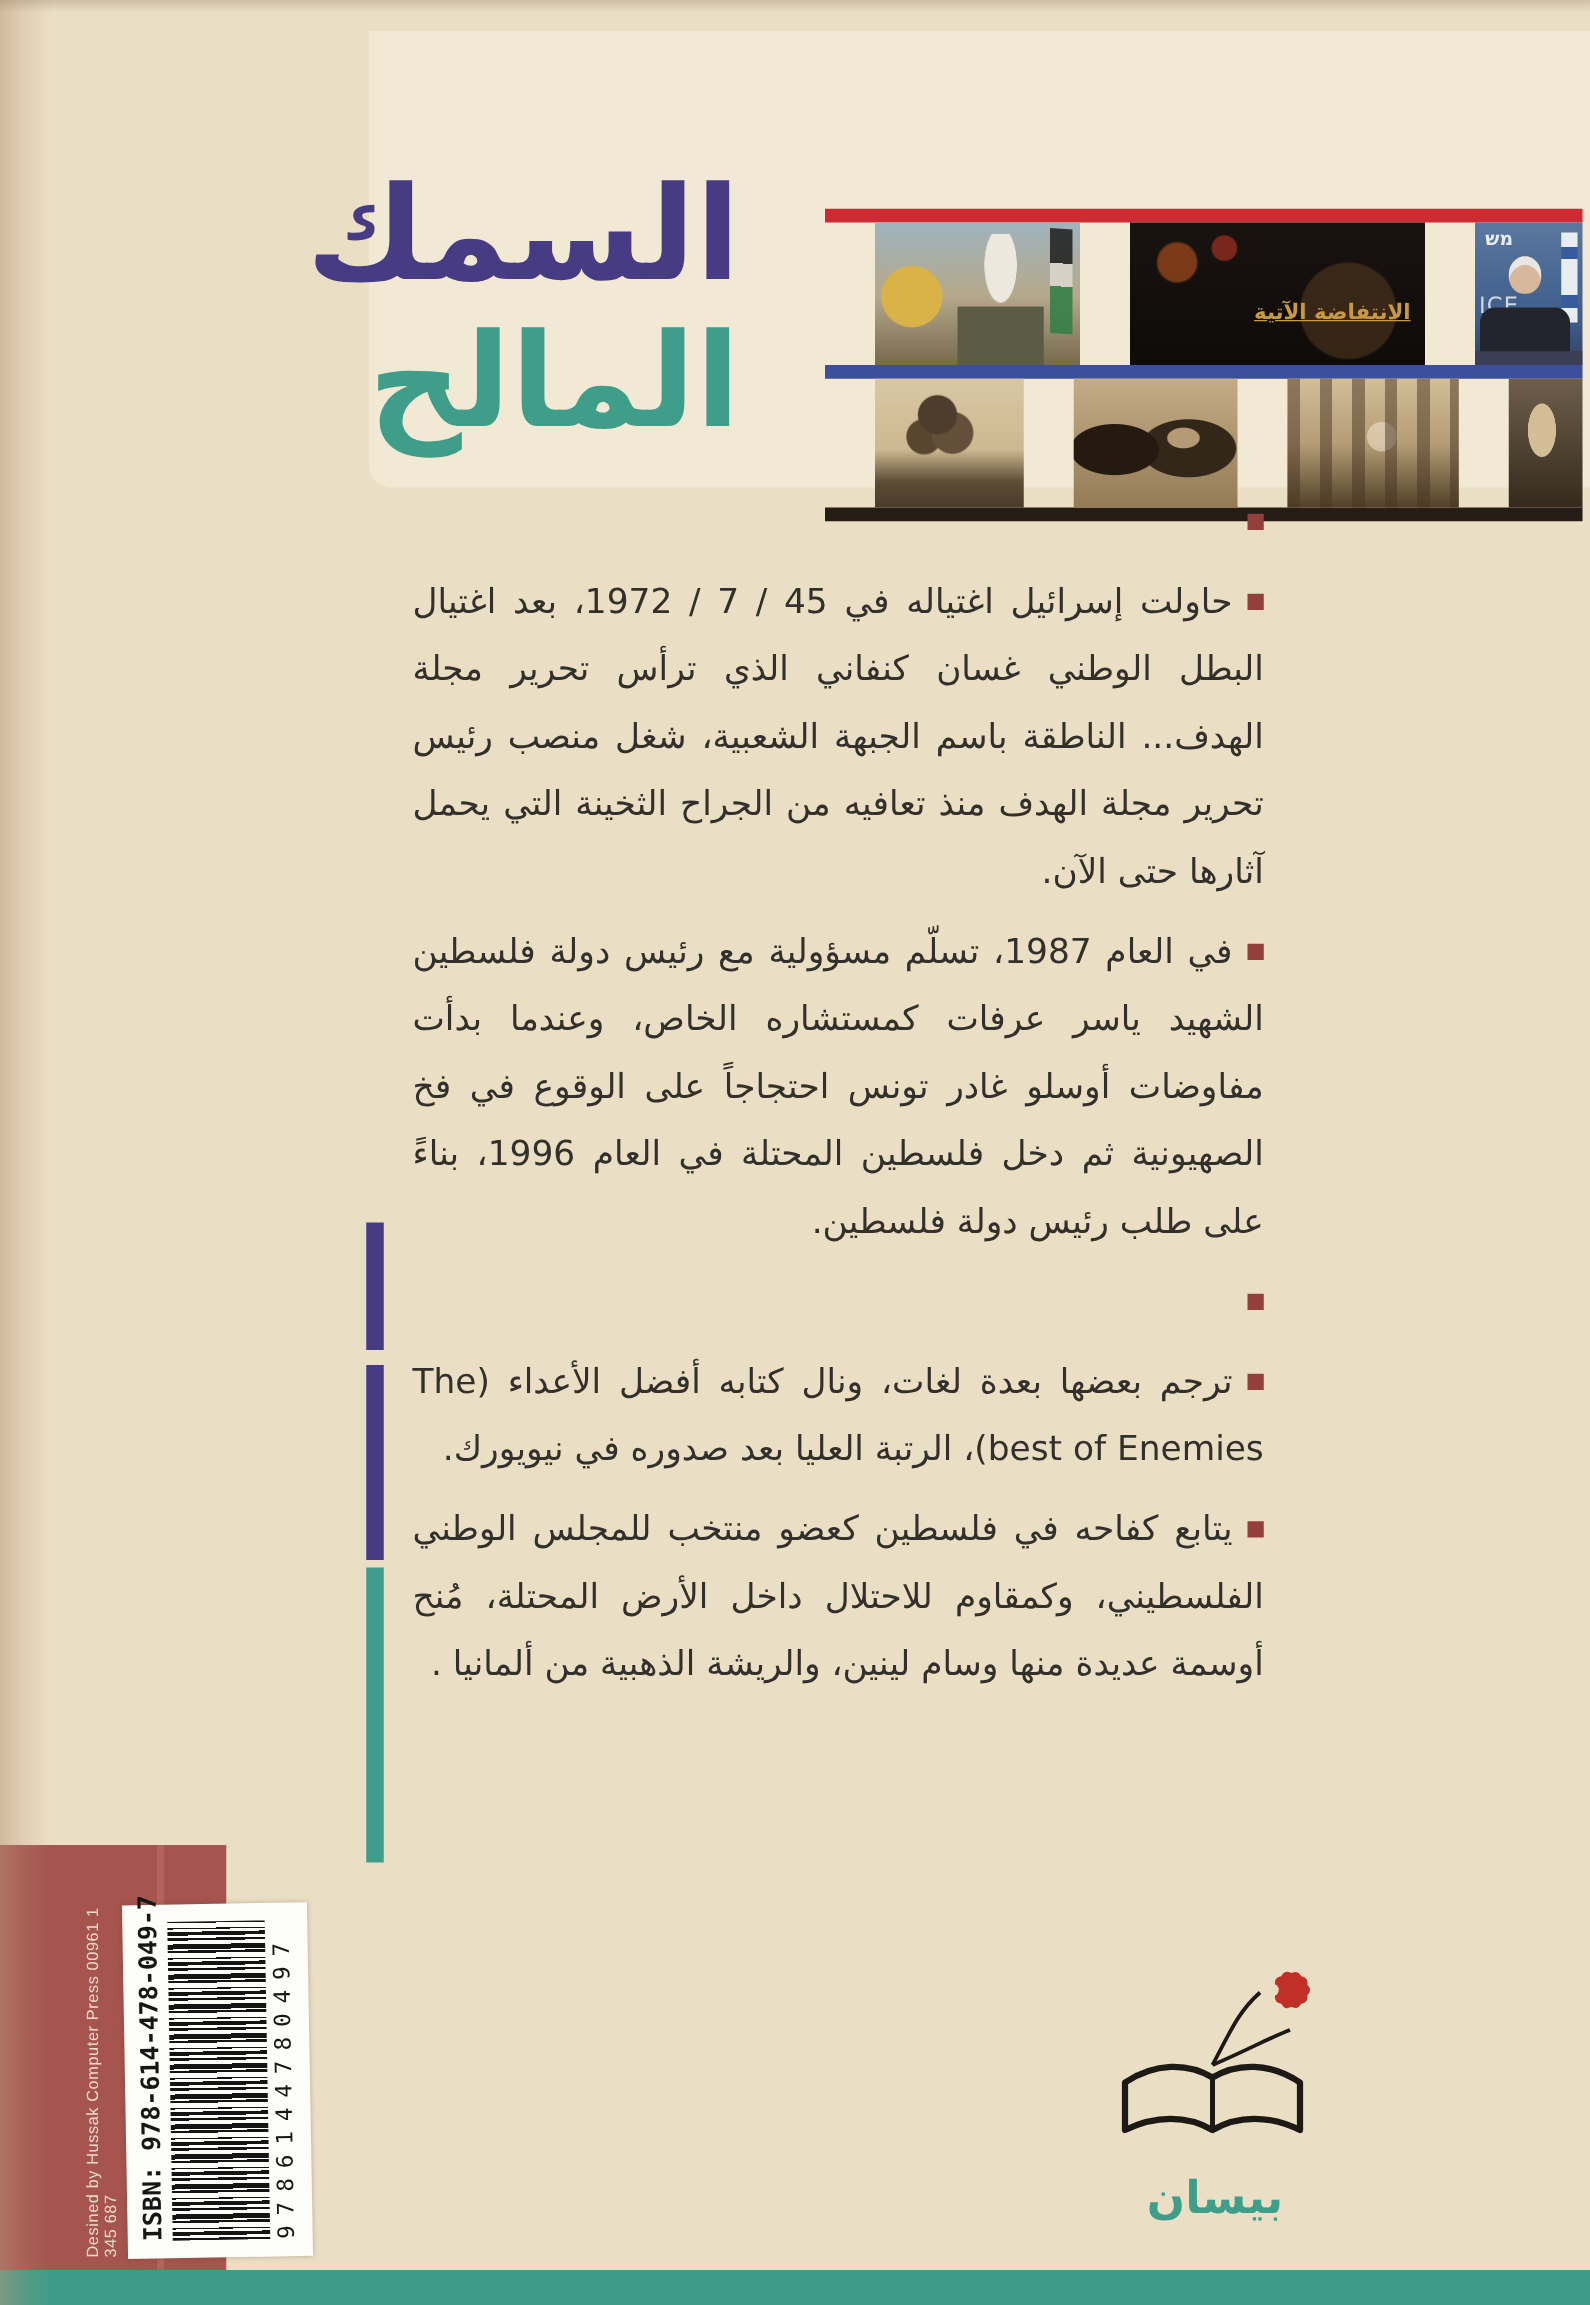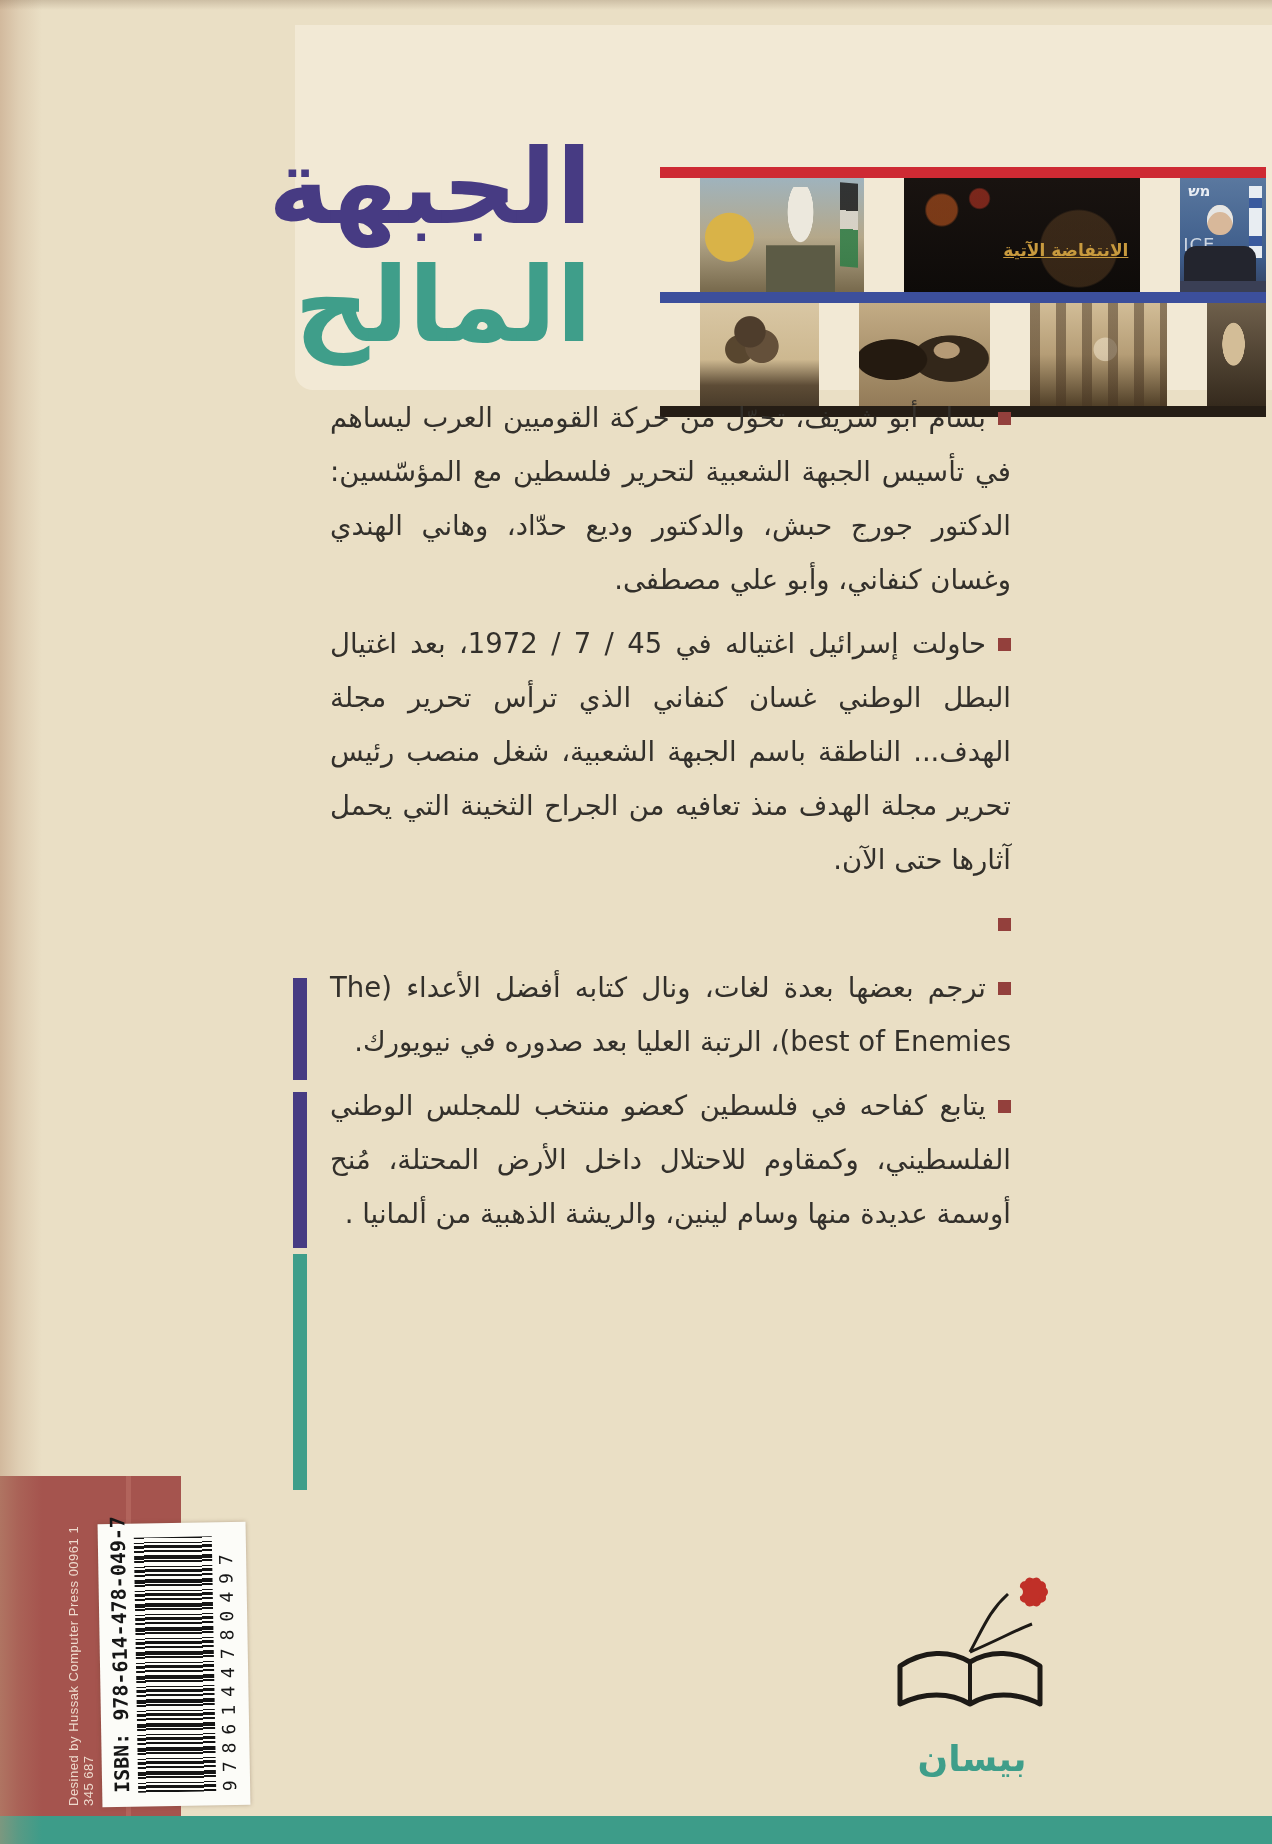--- a/index.html
+++ b/index.html
@@ -111,21 +111,21 @@
   .bottom-strip{left:0;top:1816px;width:100%;height:28px;background:#3d9c89;}
 </style>
 </head>
 <body>
 
 <div>
 
   <div class="abs scan-light"></div>
 
   <div class="abs title-block">
-    <div class="title-line l1">الجبهة</div>
+    <div class="title-line l1">السمك</div>
     <div class="title-line l2">المالح</div>
   </div>
 
   <div class="abs strip strip1">
     <div class="sb sb-red"></div>
     <div class="row">
       <div class="panel pA">
         <div class="flag"></div>
         <div class="figure"></div>
       </div>
@@ -148,22 +148,23 @@
     <div class="row">
       <div class="panel pD"></div>
       <div class="panel pE"></div>
       <div class="panel pF"></div>
       <div class="panel pG"></div>
     </div>
     <div class="sb sb-dark"></div>
   </div>
 
   <div class="abs blurb">
-    <p><span class="bullet"></span><span>بسام أبو شريف، تحوّل من حركة القوميين العرب ليساهم في تأسيس الجبهة الشعبية لتحرير فلسطين مع المؤسّسين: الدكتور جورج حبش، والدكتور وديع حدّاد، وهاني الهندي وغسان كنفاني، وأبو علي مصطفى.</span></p>
+    <p><span class="bullet"></span></p>
     <p><span class="bullet"></span><span>حاولت إسرائيل اغتياله في 45 / 7 / 1972، بعد اغتيال البطل الوطني غسان كنفاني الذي ترأس تحرير مجلة الهدف... الناطقة باسم الجبهة الشعبية، شغل منصب رئيس تحرير مجلة الهدف منذ تعافيه من الجراح الثخينة التي يحمل آثارها حتى الآن.</span></p>
+    <p><span class="bullet"></span><span>في العام 1987، تسلّم مسؤولية مع رئيس دولة فلسطين الشهيد ياسر عرفات كمستشاره الخاص، وعندما بدأت مفاوضات أوسلو غادر تونس احتجاجاً على الوقوع في فخ الصهيونية ثم دخل فلسطين المحتلة في العام 1996، بناءً على طلب رئيس دولة فلسطين.</span></p>
     <p><span class="bullet"></span></p>
     <p><span class="bullet"></span><span>ترجم بعضها بعدة لغات، ونال كتابه أفضل الأعداء (The best of Enemies)، الرتبة العليا بعد صدوره في نيويورك.</span></p>
     <p><span class="bullet"></span><span>يتابع كفاحه في فلسطين كعضو منتخب للمجلس الوطني الفلسطيني، وكمقاوم للاحتلال داخل الأرض المحتلة، مُنح أوسمة عديدة منها وسام لينين، والريشة الذهبية من ألمانيا .</span></p>
   </div>
 
   <div class="abs vbar vbar-p1"></div>
   <div class="abs vbar vbar-p2"></div>
   <div class="abs vbar vbar-t"></div>
 
   <div class="abs red-band"></div>

